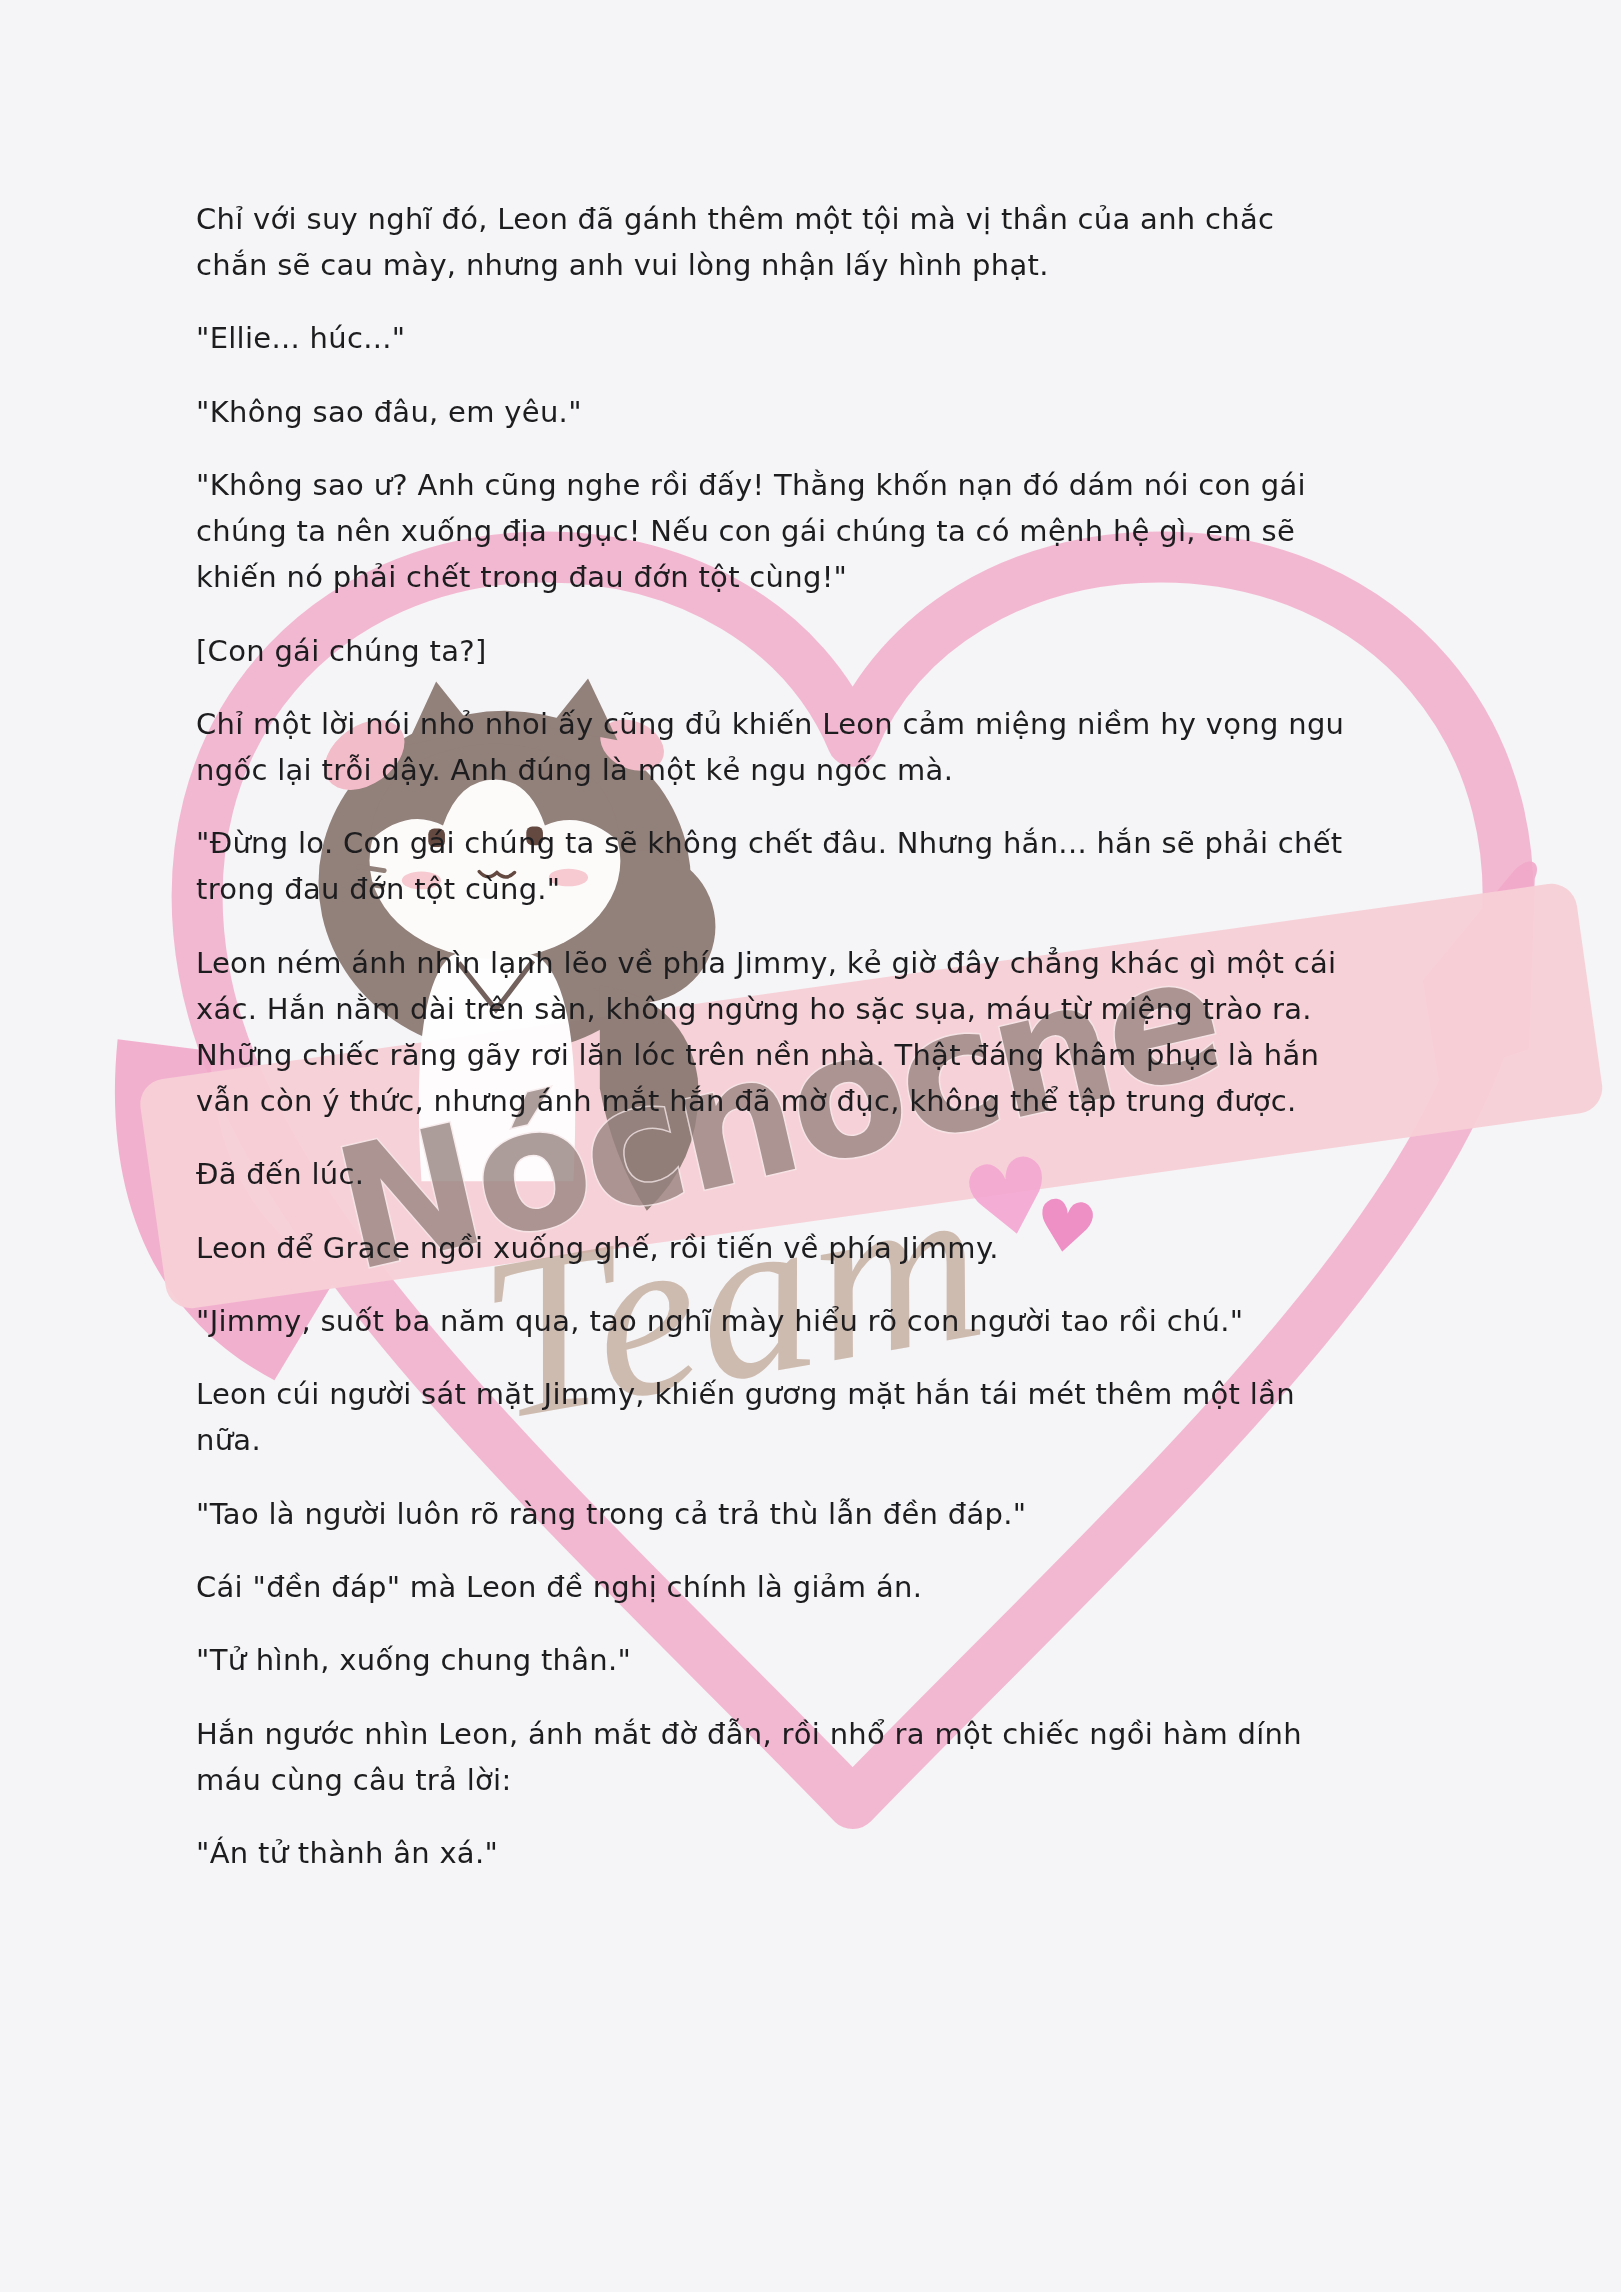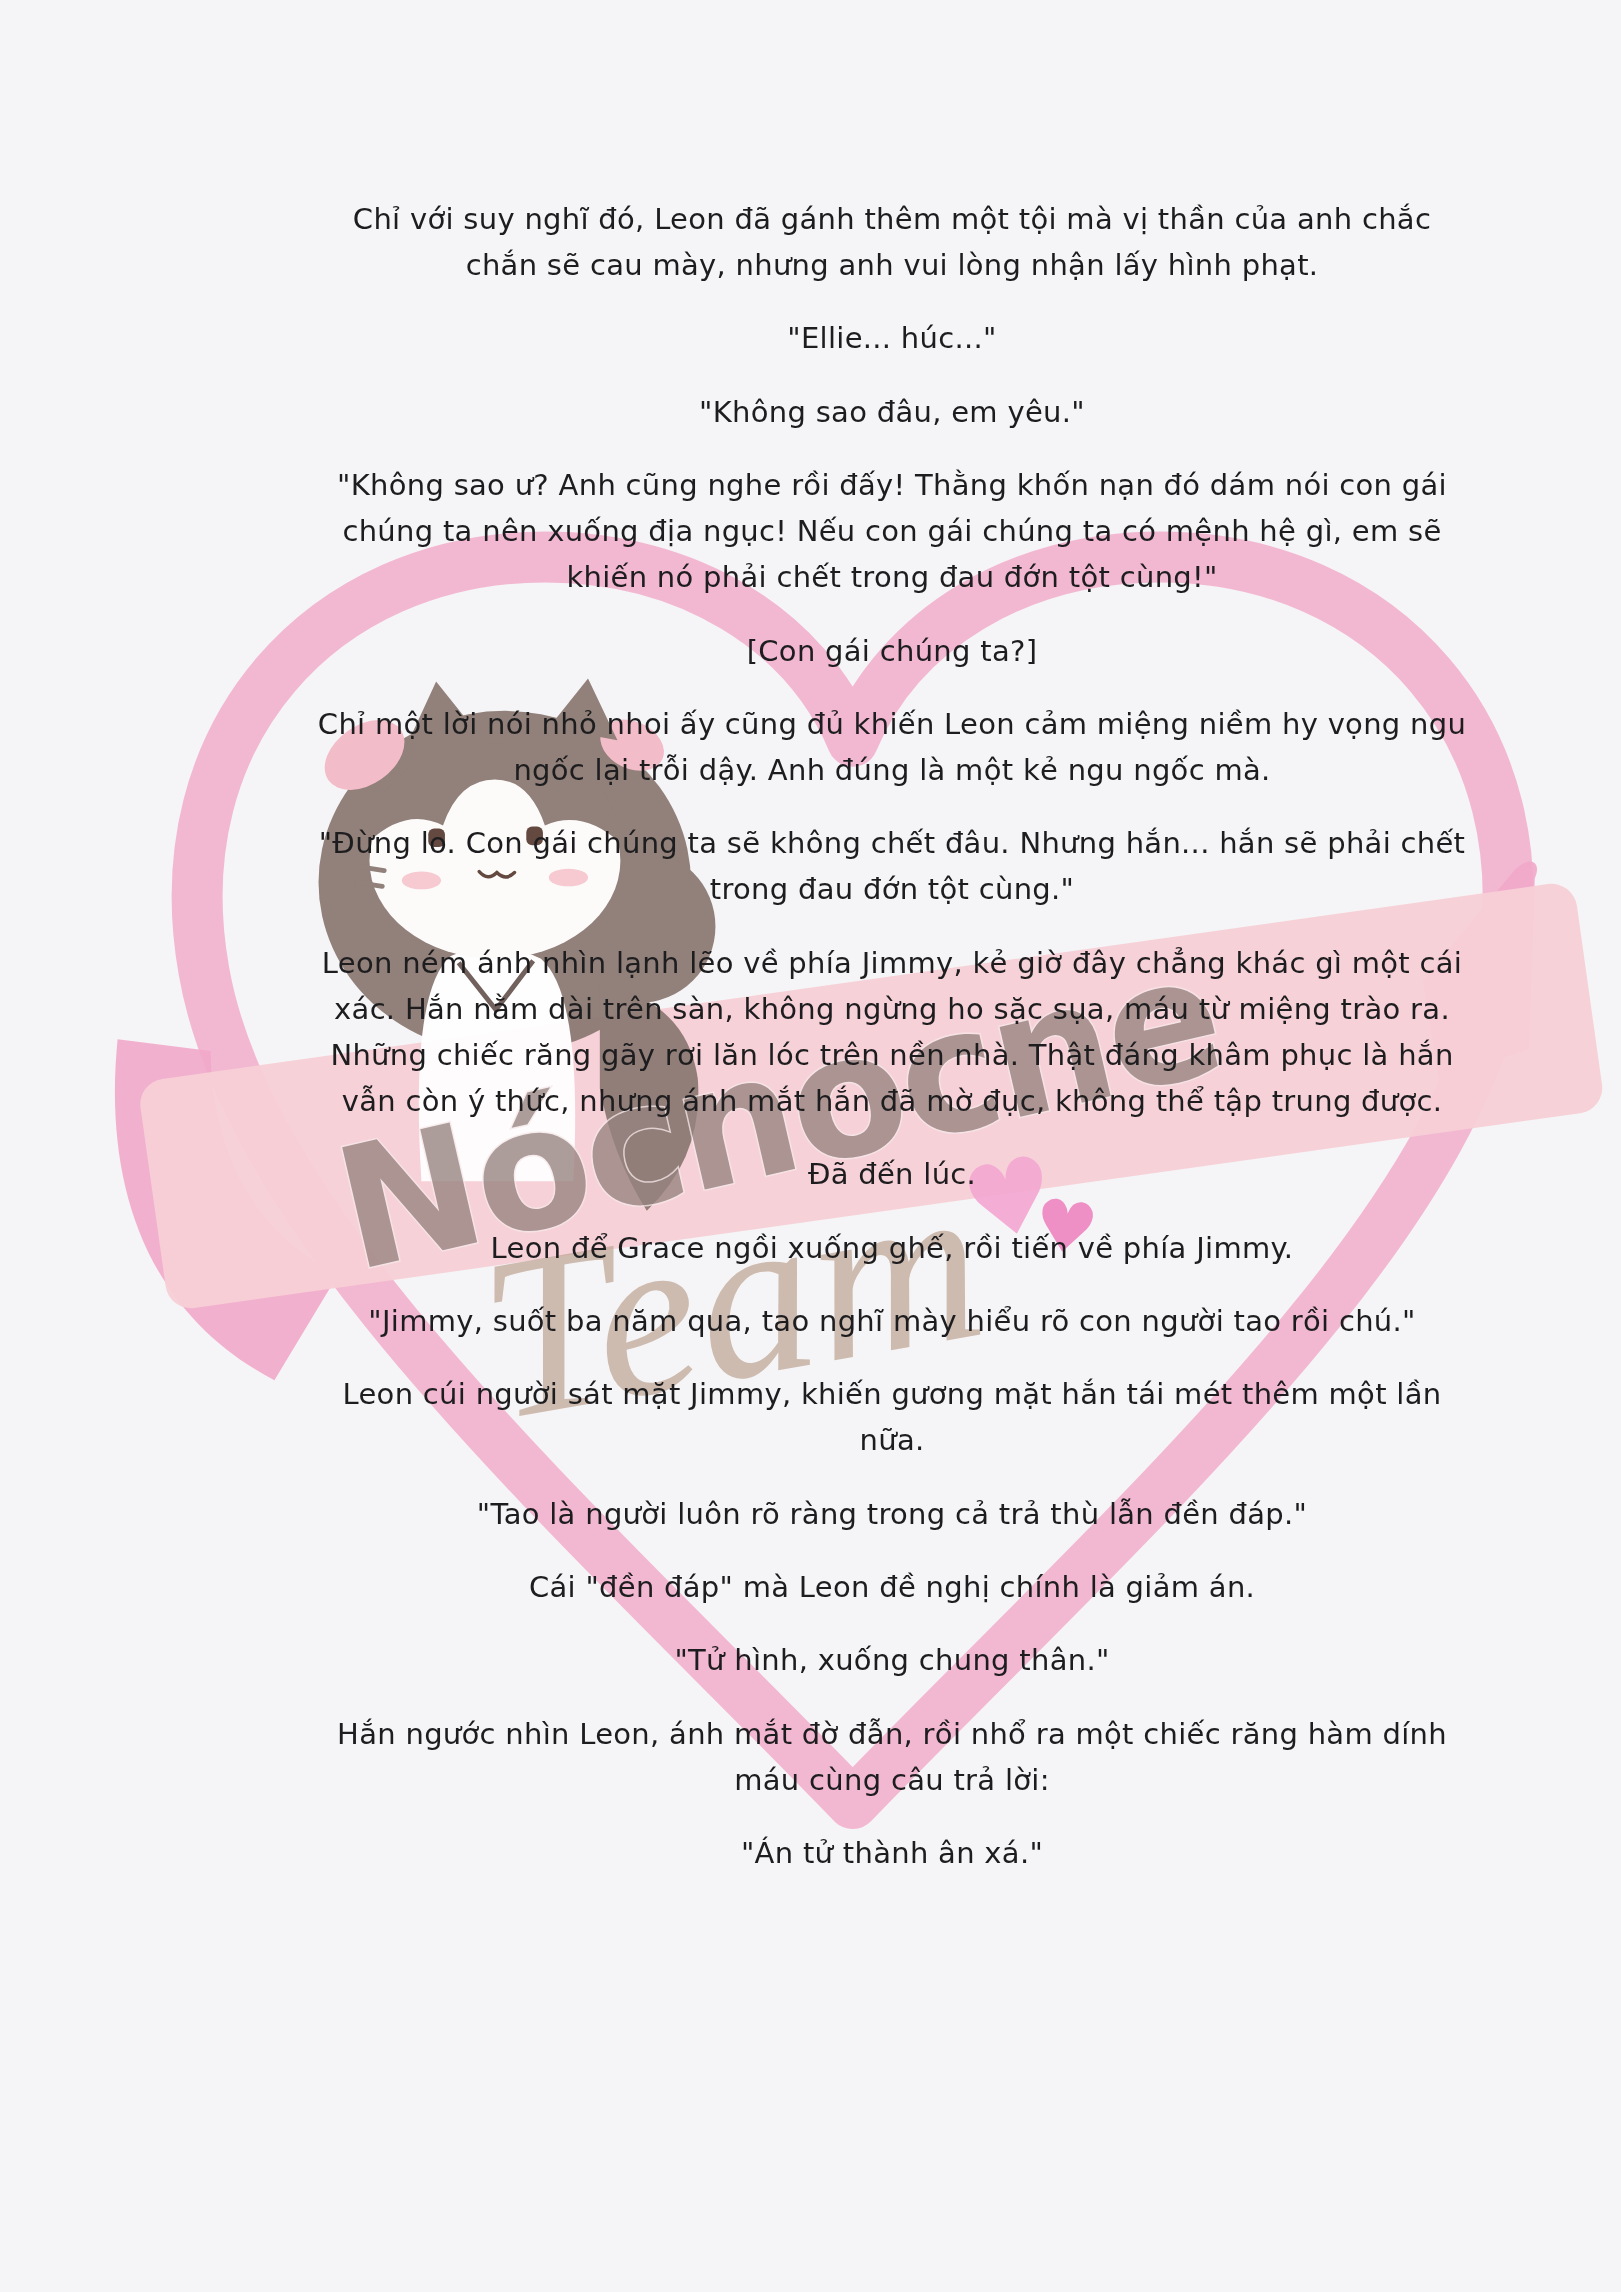--- a/index.html
+++ b/index.html
@@ -10,21 +10,21 @@
     overflow:hidden;
     font-family:"DejaVu Sans", sans-serif;
   }
   .page{position:absolute;inset:0;}
   .watermark{position:absolute;left:0;top:0;width:1621px;height:2293px;z-index:0;}
   .content{
     position:absolute;left:196px;top:196px;width:1392px;z-index:2;
     font-size:29px;line-height:46px;letter-spacing:0.3px;
     color:#1d1d1f;
   }
-  .content p{margin:0 0 27.4px 0;white-space:pre-line;text-align:center;}
+  .content p{margin:0 0 27.4px 0;white-space:pre-line;}
   .wm-name{
     font-family:"DejaVu Sans", sans-serif;
     font-weight:bold;
     font-size:172px;
     letter-spacing:-4px;
   }
   .wm-team{
     font-family:"Liberation Serif", serif;
     font-style:italic;
     font-size:236px;
@@ -92,18 +92,18 @@
 Những chiếc răng gãy rơi lăn lóc trên nền nhà. Thật đáng khâm phục là hắn
 vẫn còn ý thức, nhưng ánh mắt hắn đã mờ đục, không thể tập trung được.</p>
     <p>Đã đến lúc.</p>
     <p>Leon để Grace ngồi xuống ghế, rồi tiến về phía Jimmy.</p>
     <p>"Jimmy, suốt ba năm qua, tao nghĩ mày hiểu rõ con người tao rồi chú."</p>
     <p>Leon cúi người sát mặt Jimmy, khiến gương mặt hắn tái mét thêm một lần
 nữa.</p>
     <p>"Tao là người luôn rõ ràng trong cả trả thù lẫn đền đáp."</p>
     <p>Cái "đền đáp" mà Leon đề nghị chính là giảm án.</p>
     <p>"Tử hình, xuống chung thân."</p>
-    <p>Hắn ngước nhìn Leon, ánh mắt đờ đẫn, rồi nhổ ra một chiếc răng hàm dính
+    <p>Hắn ngước nhìn Leon, ánh mắt đờ đẫn, rồi nhổ ra một chiếc ngồi hàm dính
 máu cùng câu trả lời:</p>
     <p>"Án tử thành ân xá."</p>
   </div>
 </div>
 
 
 </body></html>

